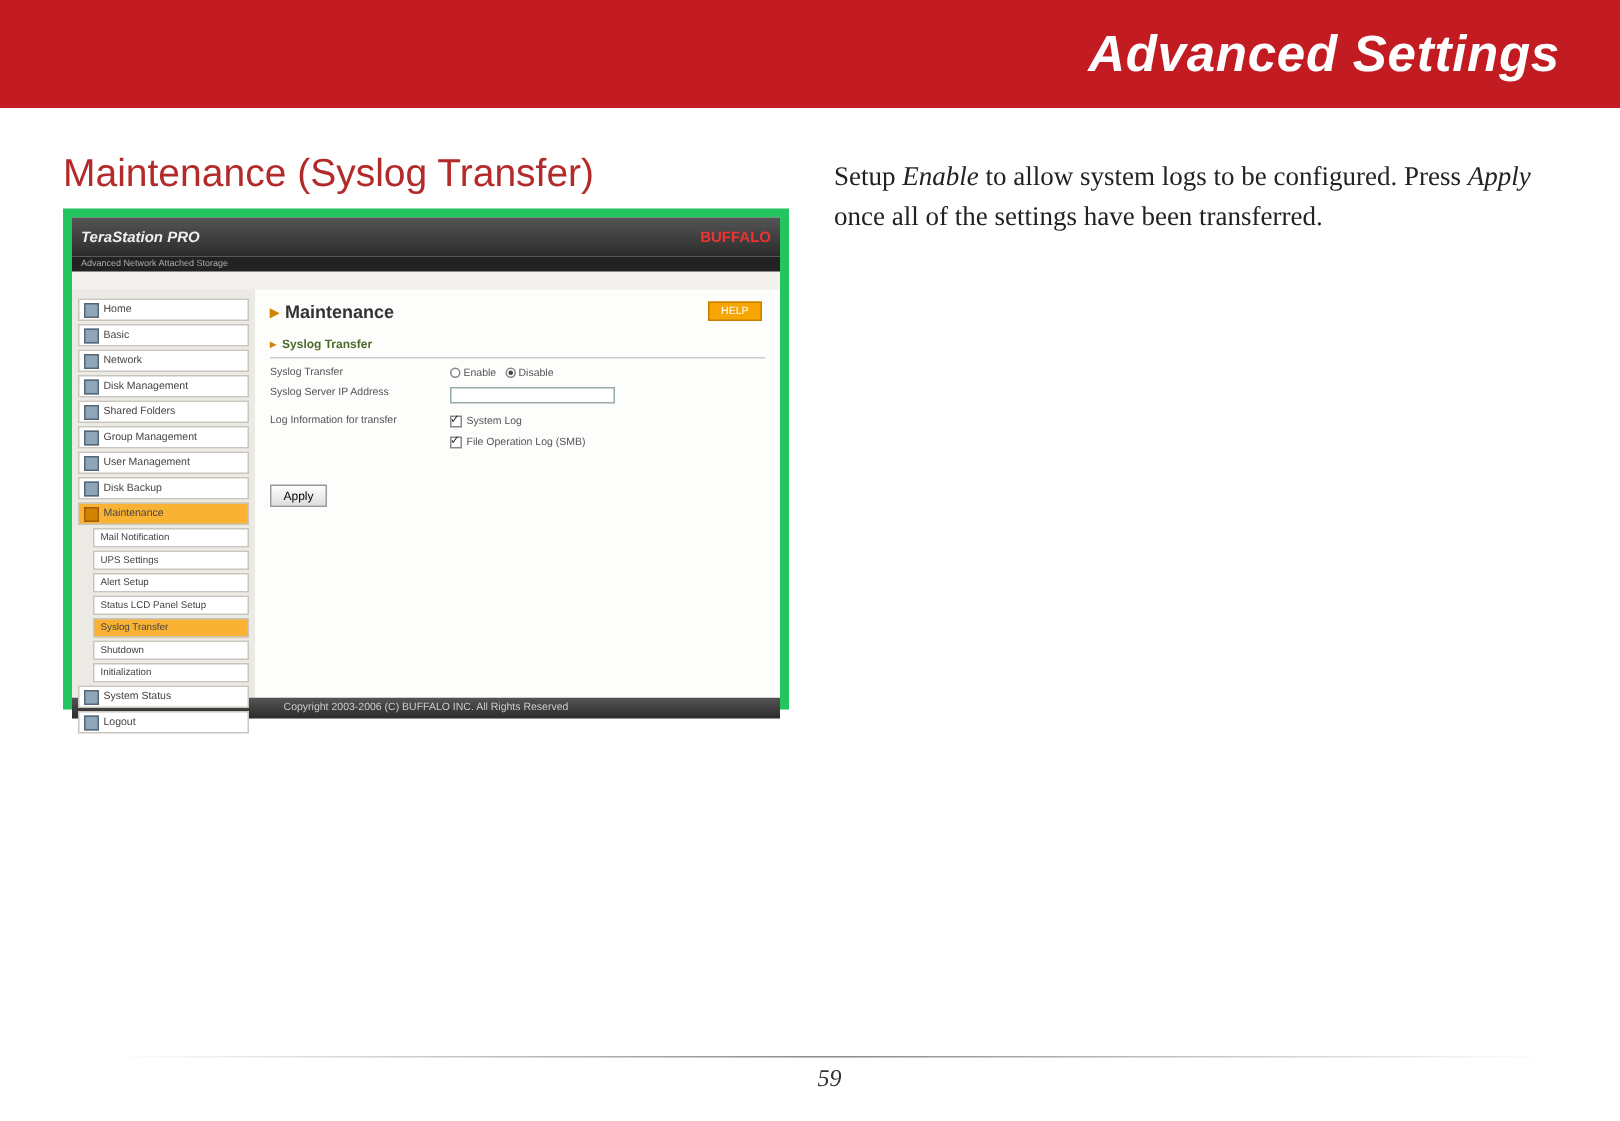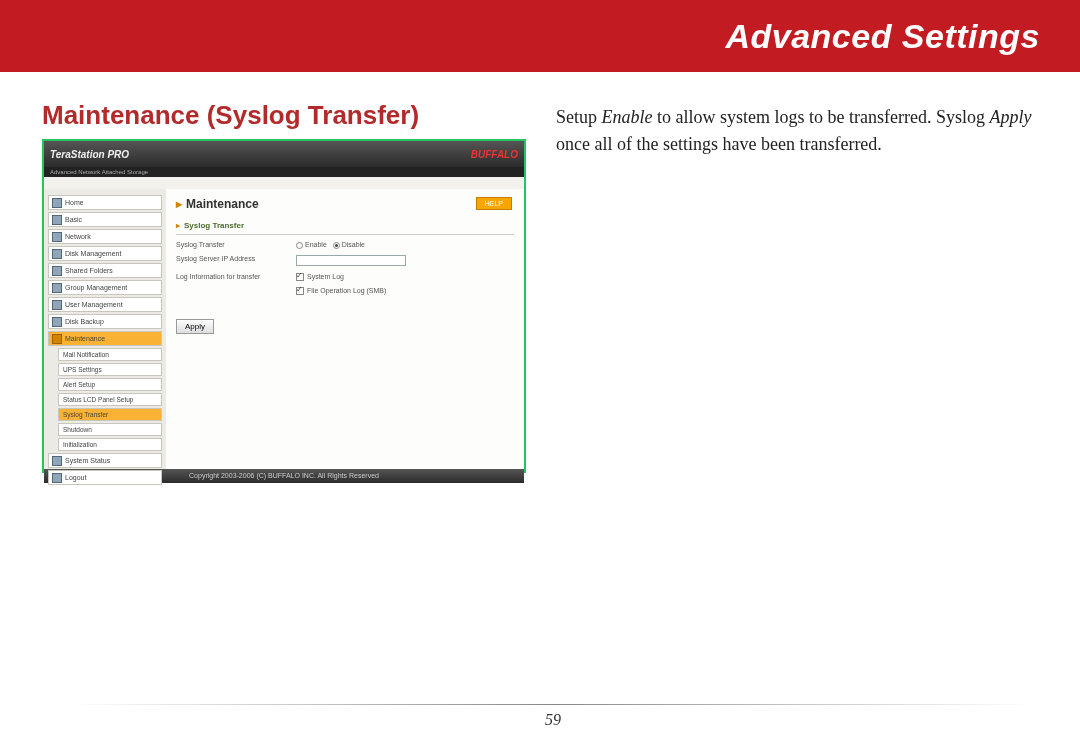--- a/index.html
+++ b/index.html
@@ -2,26 +2,26 @@
 <html><head>
 <meta charset="utf-8">
 <style>
   * { margin:0; padding:0; box-sizing:border-box; }
   html,body { width:1080px; height:747px; font-family:Arial,Helvetica,sans-serif; background:#fff; }
   .page { width:1080px; height:747px; position:relative; background:#fff; }
   .red-banner { width:100%; height:72px; background:#c21b22; display:flex; align-items:center; justify-content:flex-end; padding-right:40px; }
   .red-banner h1 { color:#fff; font-style:italic; font-weight:700; font-size:34px; letter-spacing:.5px;text-align:center; }
   .content { display:flex; padding:28px 42px 0 42px; gap:34px; }
   .left-col { width:480px; }
-  .section-title { color:#b32a2a; font-size:26px; font-weight:700; margin-bottom:8px; }
-  .screenshot { width:484px; height:334px; border:2px solid #22c55e; background:#f3f1ee; position:relative; }
+  .section-title { color:#b32a2a; font-size:26px; font-weight:400; margin-bottom:8px; }
+  .screenshot { width:484px; height:334px; border:6px solid #22c55e; background:#f3f1ee; position:relative; }
   
   .ss-header { height:26px; background:linear-gradient(#555,#2b2b2b); display:flex; align-items:center; justify-content:space-between; padding:0 6px; }
   .ss-logo { color:#eee; font-size:10px; font-weight:700; font-style:italic; }
-  .ss-buffalo { color:#e33; font-size:10px; font-style:italic; font-weight:700; }
+  .ss-buffalo { color:#e33; font-size:10px; font-weight:700; }
   .ss-subbar { height:10px; background:#222; color:#aaa; font-size:6px; padding-left:6px; line-height:10px;}
   .ss-body { display:flex; height:calc(100% - 50px); background:#eceae4;margin-top:12px; }
   .ss-sidebar { width:122px; background:#eceae4; padding:6px 4px; }
   .ss-item { display:flex; align-items:center; background:#fff; border:1px solid #c9c6bd; height:15px; margin-bottom:2px; font-size:7px; color:#444; padding-left:3px; gap:3px;}
   .ss-item .ic { width:10px;height:10px;background:#8fa6b8;border:1px solid #567; }
   .ss-item.active { background:#f9b233; }
   .ss-item.active .ic { background:#d48300;border-color:#a05f00; }
   .ss-subitem { background:#fff; border:1px solid #c9c6bd; height:13px; margin:0 0 2px 10px; font-size:6.5px; color:#444; padding-left:4px; line-height:12px;}
   .ss-subitem.sel { background:#f9b233; }
   .ss-main { flex:1; background:#fdfdfb; padding:8px 10px; position:relative; }
@@ -158,21 +158,21 @@
             </div>
 
             <div class="ss-apply">Apply</div>
           </div>
         </div>
         <div class="ss-footer">Copyright 2003-2006 (C) BUFFALO INC. All Rights Reserved</div>
       </div>
     </div>
 
     <div class="right-col">
-      <span>Setup </span><em>Enable</em><span> to allow system logs to be transferred.  Syslog </span><em>Apply</em><span> once all of the settings have been transferred.</span>
+      <span>Setup </span><em>Enable</em><span> to allow system logs to be configured.  Press </span><em>Apply</em><span> once all of the settings have been transferred.</span>
     </div>
   </div>
 
   <div class="page-foot">
     <div class="rule"></div>
     <div class="num">59</div>
   </div>
 </div>
 
 </body></html>

